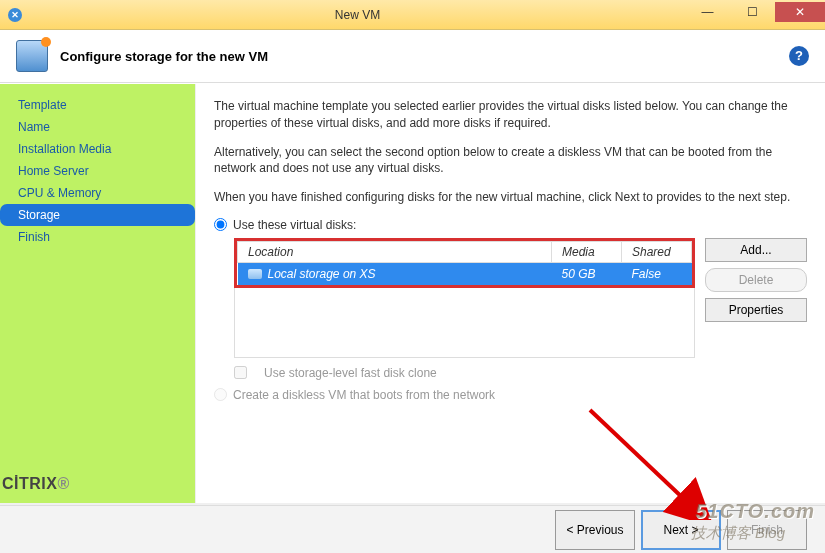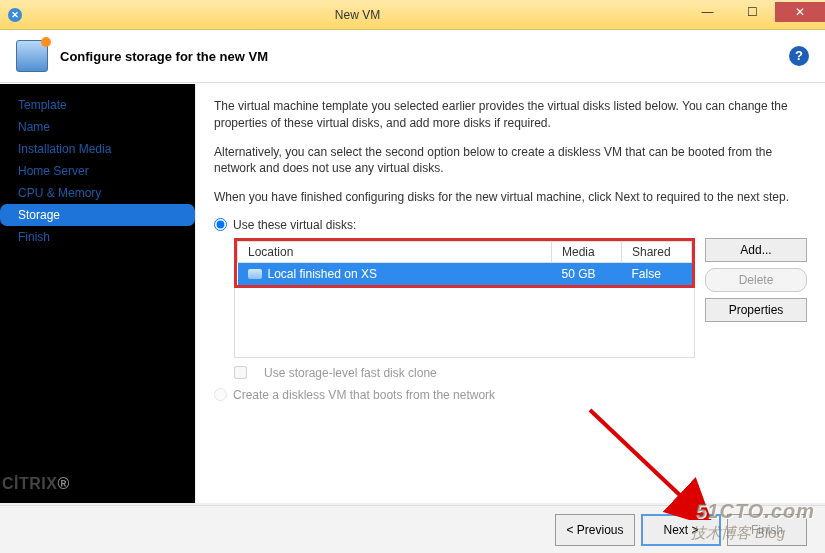--- a/index.html
+++ b/index.html
@@ -12,54 +12,54 @@
     .titlebar .win-btn { width: 45px; height: 20px; margin-top:-5px; display: flex; align-items: center; justify-content: center; font-size: 12px; color: #333; }
     .titlebar .win-btn.close { background: #c75050; color: #fff; width: 50px; }
 
     .header { background: #fff; padding: 10px 16px; display: flex; align-items: center; border-bottom: 1px solid #ddd; justify-content: space-between; }
     .header .wiz-icon { width: 32px; height: 32px; margin-right: 12px; background: linear-gradient(#b8d8f8, #5090d0); border: 1px solid #4070a0; border-radius: 3px; position:relative; }
     .header .wiz-icon::before { content:""; position:absolute; top:-4px; right:-4px; width:10px; height:10px; background:#ff9020; border-radius:50%; }
     .header h1 { font-size: 13px; font-weight: bold; color: #000; flex: 1; }
     .header .help { width: 20px; height: 20px; border-radius: 50%; background: #1e60b8; color: #fff; text-align: center; line-height: 20px; font-weight: bold; font-size: 13px; }
 
     .body { display: flex; height: 420px; background: #fff; border-top: 1px solid #fff; }
-    .sidebar { width: 195px; padding: 10px 0; background: #000000; }
+    .sidebar { width: 195px; padding: 10px 0; background: #bef264; }
     .sidebar-item { height: 22px; padding: 0 18px; font-size: 12px; color: #1a5aa8; line-height: 22px; cursor: pointer; }
     .sidebar-item.active { background: #1e74d8; color: #fff; border-radius: 7px; }
     .citrix-logo { position: absolute; left: 2px; bottom: 60px; font-size: 16px; font-weight: 900; color: #444; letter-spacing: 0.5px; }
     .citrix-logo .dot { color: #888; }
 
     .content { flex: 1; padding: 14px 18px 10px 18px; font-size: 12px; color: #333; position: relative; border-left: 1px solid #eee; }
     .content p { margin-bottom: 12px; line-height: 1.4; }
 
     .radio-row { display: flex; align-items: center; margin: 6px 0; }
     .radio-row input { margin-right: 6px; }
     .radio-row.disabled { color: #999; }
     .radio-row.disabled input { opacity:0.5; }
 
     .disk-area { display: flex; margin: 6px 0 6px 20px; }
-    .disk-table-wrap { flex: 1; border: 3px solid #d83030; padding: 0; background: #fff; }
+    .disk-table-wrap { flex: 1; border: 3px solid #d83030; padding: 0; background: #fff; font-style: italic; }
     .disk-table { width: 100%; border-collapse: collapse; background:#fff; }
     .disk-table th { background: #fff; border: 1px solid #ddd; font-weight: normal; text-align: left; padding: 3px 10px; font-size: 12px; }
     .disk-table th.size, .disk-table th.shared { width: 70px; }
     .disk-table tr.selected td { background: #2f8aee; color: #fff; border: none; }
     .disk-table td { padding: 4px 10px; font-size: 12px; }
     .disk-icon-cell { display:flex; align-items:center; gap:6px; }
     .disk-icon { width: 14px; height: 10px; background: linear-gradient(#cfe8ff,#8fc0ef); border-radius: 2px; display:inline-block; }
     .disk-whitespace { height: 70px; background:#fff; border:1px solid #ddd; border-top:none; }
 
     .disk-buttons { width: 102px; margin-left: 10px; display: flex; flex-direction: column; gap: 6px; }
     .sbtn { height: 24px; border: 1px solid #aaa; background: #eee; font-size: 12px; cursor: pointer; }
     .sbtn:disabled { color: #999; background:#f4f4f4; border-color:#ccc;border-radius:10px; }
 
     .fastclone { margin: 8px 0 8px 20px; display:flex; align-items:center; color:#999;gap:11px; }
     .fastclone input { margin-right:6px; }
 
     .footer { position: absolute; bottom: 0; left: 0; right: 0; height: 48px; background: #f3f3f3; border-top: 1px solid #ddd; display: flex; align-items: center; justify-content: flex-end; padding: 0 18px; gap: 6px; }
-    .footer .btn { min-width: 80px; height: 32px; border: 1px solid #999; background: #eee; font-size: 12px; padding: 0 0; }
+    .footer .btn { min-width: 80px; height: 40px; border: 1px solid #999; background: #eee; font-size: 12px; padding: 0 0; }
     .footer .btn.primary { border: 2px solid #5a9ae0; }
     .footer .btn:disabled { color:#999; }
 
     .arrow-overlay { position:absolute; pointer-events:none; }
     .watermark { position:absolute; right:10px; bottom:30px; font-size:20px; color:rgba(120,110,90,0.6); font-weight:bold; font-style:italic; letter-spacing:1px; text-shadow:1px 1px #fff; pointer-events:none; }
     .watermark2 { position:absolute; right:40px; bottom:10px; font-size:15px; color:rgba(120,110,90,0.6); font-style:italic; pointer-events:none; }
   </style>
 </head>
 <body>
 
@@ -86,21 +86,21 @@
     <div class="sidebar-item">Installation Media</div>
     <div class="sidebar-item">Home Server</div>
     <div class="sidebar-item">CPU &amp; Memory</div>
     <div class="sidebar-item active">Storage</div>
     <div class="sidebar-item">Finish</div>
   </div>
 
   <div class="content">
     <p>The virtual machine template you selected earlier provides the virtual disks listed below. You can change the properties of these virtual disks, and add more disks if required.</p>
     <p>Alternatively, you can select the second option below to create a diskless VM that can be booted from the network and does not use any virtual disks.</p>
-    <p>When you have finished configuring disks for the new virtual machine, click Next to required to the next step.</p>
+    <p>When you have finished configuring disks for the new virtual machine, click Next to provides to the next step.</p>
 
     <label class="radio-row">
       <input type="radio" name="storage-mode" checked="" style="">
       <span>Use these virtual disks:</span>
     </label>
 
     <div class="disk-area">
       <div style="flex:1">
         <div class="disk-table-wrap">
           <table class="disk-table">
@@ -109,21 +109,21 @@
                 <th>Location</th>
                 <th class="size">Media</th>
                 <th class="shared">Shared</th>
               </tr>
             </thead>
             <tbody>
               <tr class="selected">
                 <td>
                   <span class="disk-icon-cell">
                     <span class="disk-icon"></span>
-                    <span>Local finished on XS</span>
+                    <span>Local storage on XS</span>
                   </span>
                 </td>
                 <td>50 GB</td>
                 <td>False</td>
               </tr>
             </tbody>
           </table>
         </div>
         <div class="disk-whitespace"></div>
       </div>

